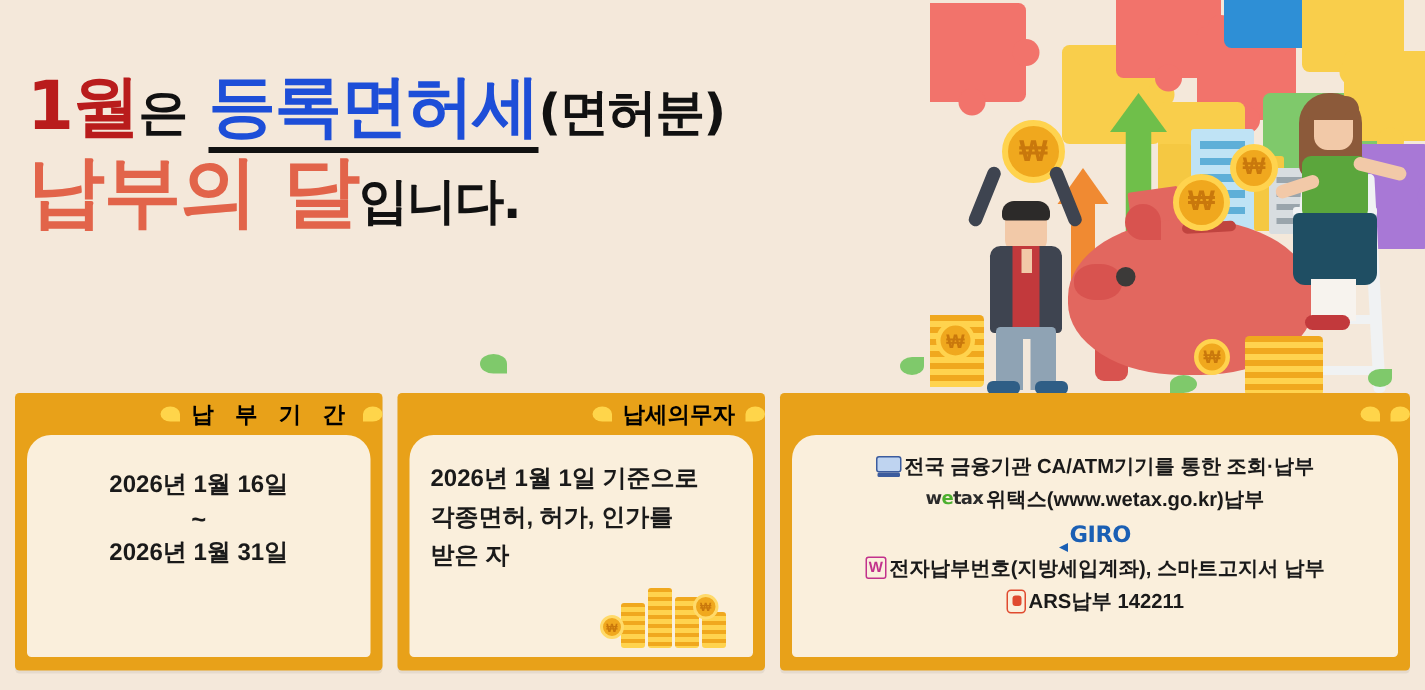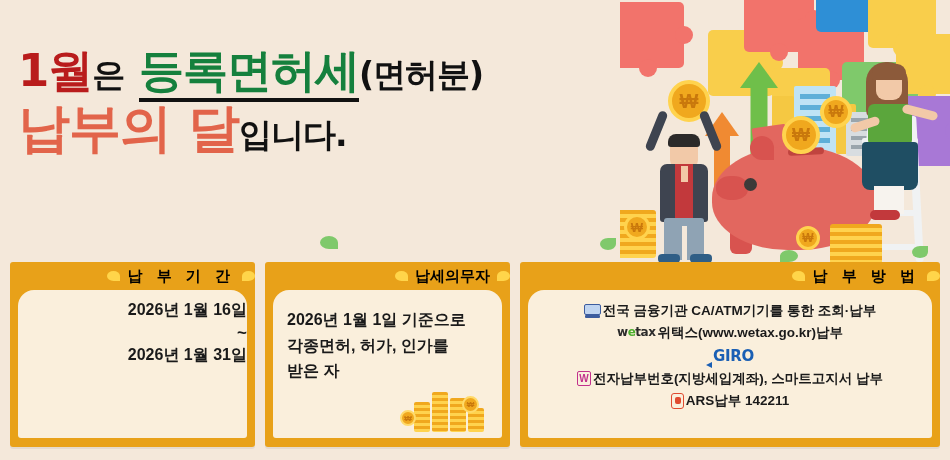--- a/index.html
+++ b/index.html
@@ -49,38 +49,38 @@
 
   
   .headline{position:absolute;left:18px;top:48px;width:660px;z-index:6;}
   .line1{font-size:45px;font-weight:bold;line-height:1.0;white-space:nowrap;
     font-family:"DejaVu Sans","Liberation Sans",sans-serif;letter-spacing:-1px;}
   .line2{font-size:52px;font-weight:bold;line-height:1.05;white-space:nowrap;margin-top:8px;
     font-family:"DejaVu Sans","Liberation Sans",sans-serif;letter-spacing:-1px;}
   .t-dark{color:#b91c1c;}
   .t-black{color:#111111;}
   .t-coral{color:#E2644A;}
-  .t-ul{color:#15803d;border-bottom:4px solid #111111;padding-bottom:1px;}
+  .t-ul{color:#1d4ed8;border-bottom:4px solid #111111;padding-bottom:1px;}
   .small-suffix{font-size:33px;}
   .paren{font-size:33px;color:#111111;}
 
   
   .boxes{position:absolute;left:10px;top:262px;width:930px;height:185px;display:flex;gap:10px;z-index:8;}
   .box{background:#E8A119;border-radius:3px;padding:0;position:relative;box-sizing:border-box;
        box-shadow:0 2px 0 rgba(0,0,0,0.06);}
   .box.b1{width:245px;}
   .box.b2{width:245px;}
   .box.b3{flex:1;}
   .box-title{height:28px;display:flex;align-items:center;justify-content:flex-end;gap:7px;
     color:#000000;font-size:15px;font-weight:bold;position:relative;z-index:3;}
   .box.b1 .box-title,.box.b3 .box-title{letter-spacing:5px;}
   .inner{position:absolute;left:8px;right:8px;top:28px;bottom:9px;background:#FAEFDC;
     border-radius:16px 16px 3px 3px;overflow:hidden;}
   .body-txt{color:#1A1A1A;font-weight:bold;}
-  .b1 .body-txt{font-size:16px;text-align:right;line-height:1.55;padding-top:8px;}
+  .b1 .body-txt{font-size:16px;text-align:center;line-height:1.55;padding-top:22px;}
   .b2 .body-txt{font-size:16px;text-align:left;line-height:1.6;padding:17px 0 0 14px;}
   .b3 .body-txt{font-size:13.5px;text-align:center;line-height:1.62;padding-top:10px;}
   .tilde{font-size:17px;display:block;line-height:1.2;}
   .pay-line{display:flex;align-items:center;justify-content:center;gap:2px;white-space:nowrap;}
 
   
   .ic{display:inline-flex;align-items:flex-end;justify-content:center;flex:0 0 auto;}
   .ic-atm{width:17px;height:14px;position:relative;}
   .ic-atm i{position:absolute;display:block;}
   .ic-wetax{font-size:12px;font-weight:bold;color:#2B2B2B;letter-spacing:-0.5px;font-family:"DejaVu Sans",sans-serif;}
@@ -244,21 +244,20 @@
           <div class="mc" style="left:68px;top:20px;width:16px;height:24px;background:repeating-linear-gradient(to bottom,#F0A81E 0 3px,#FFD34E 3px 6px);"></div>
           <div class="mcoin" style="left:0px;top:22px;width:16px;height:16px;">₩</div>
           <div class="mcoin" style="left:62px;top:8px;width:17px;height:17px;">₩</div>
         </div>
       </div>
     </div>
 
     <div class="box b3">
       <div class="box-title">
         <span class="sprout-glyph" style="position:relative;width:13px;height:10px;background:#FFD54A;border-radius:50% 50% 0 50%;display:inline-block;"></span>
-        <span>납 부 방 법</span>
         <span class="sprout-glyph" style="position:relative;width:13px;height:10px;background:#FFD54A;border-radius:50% 50% 50% 0;display:inline-block;"></span>
       </div>
       <div class="inner">
         <div class="body-txt">
 
           <div class="pay-line">
             <span class="ic ic-atm">
               <i style="left:0;top:0;width:17px;height:11px;border:1.6px solid #3C5C9E;border-radius:2px;box-sizing:border-box;background:#BFD4F0;"></i>
               <i style="left:1px;bottom:0;width:15px;height:3px;background:#3C5C9E;border-radius:1px;"></i>
             </span>

